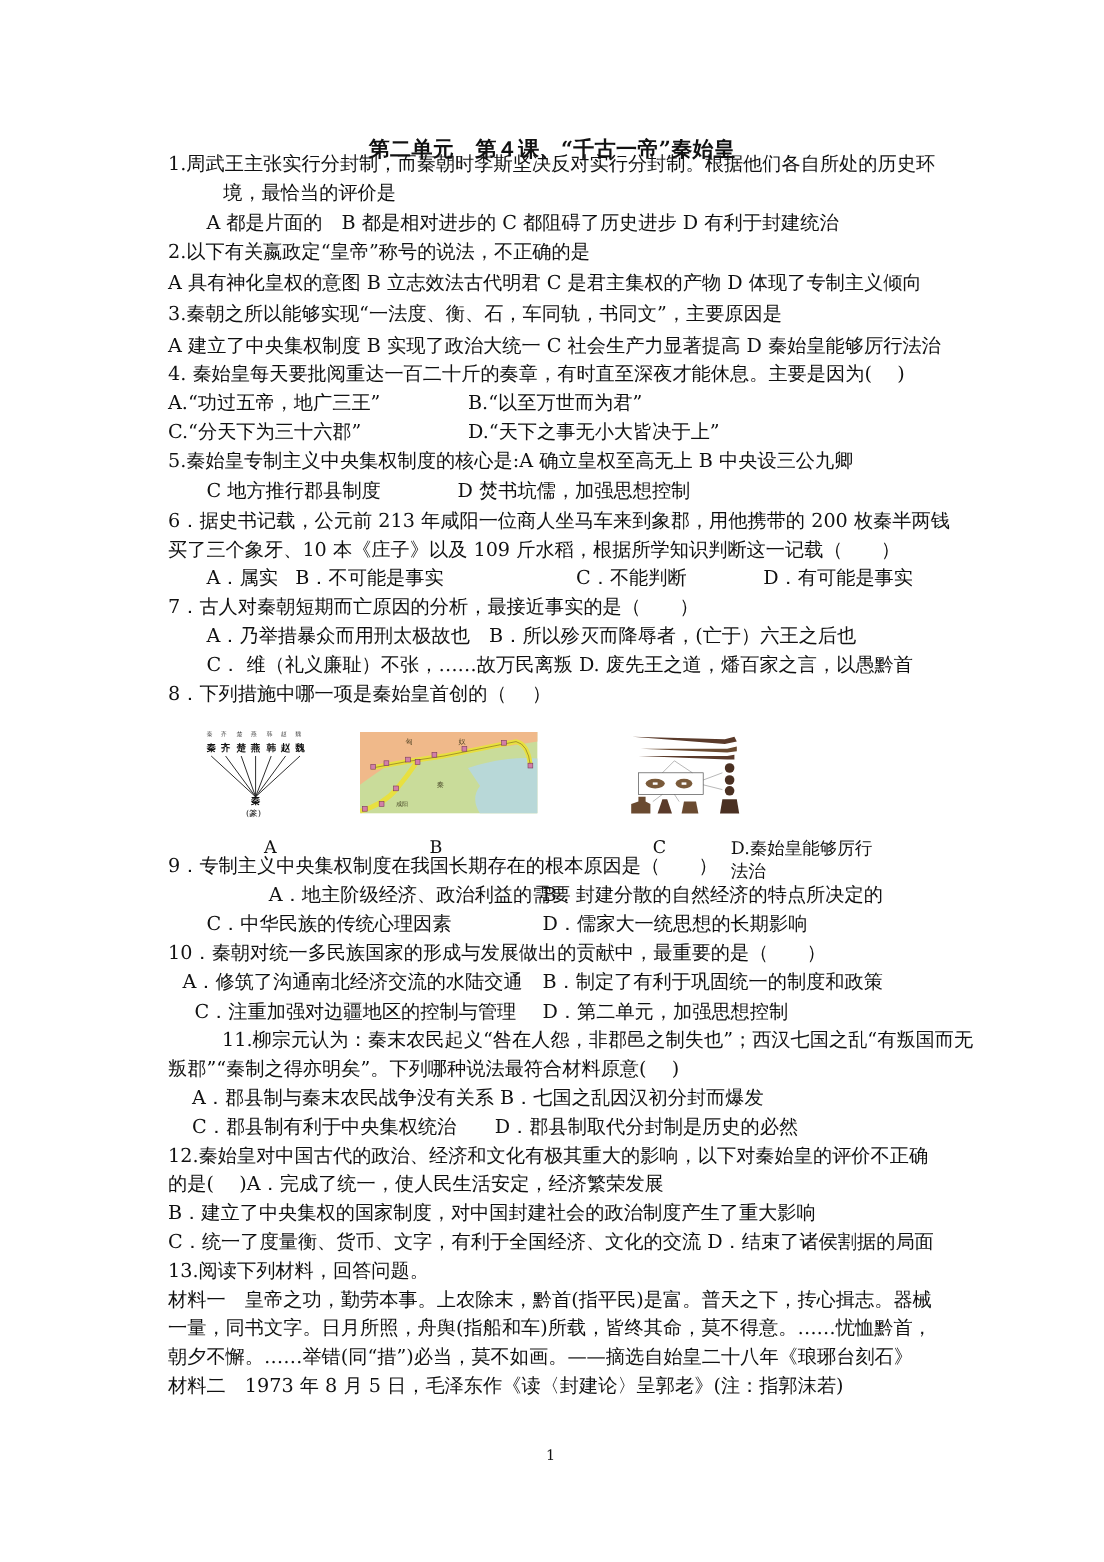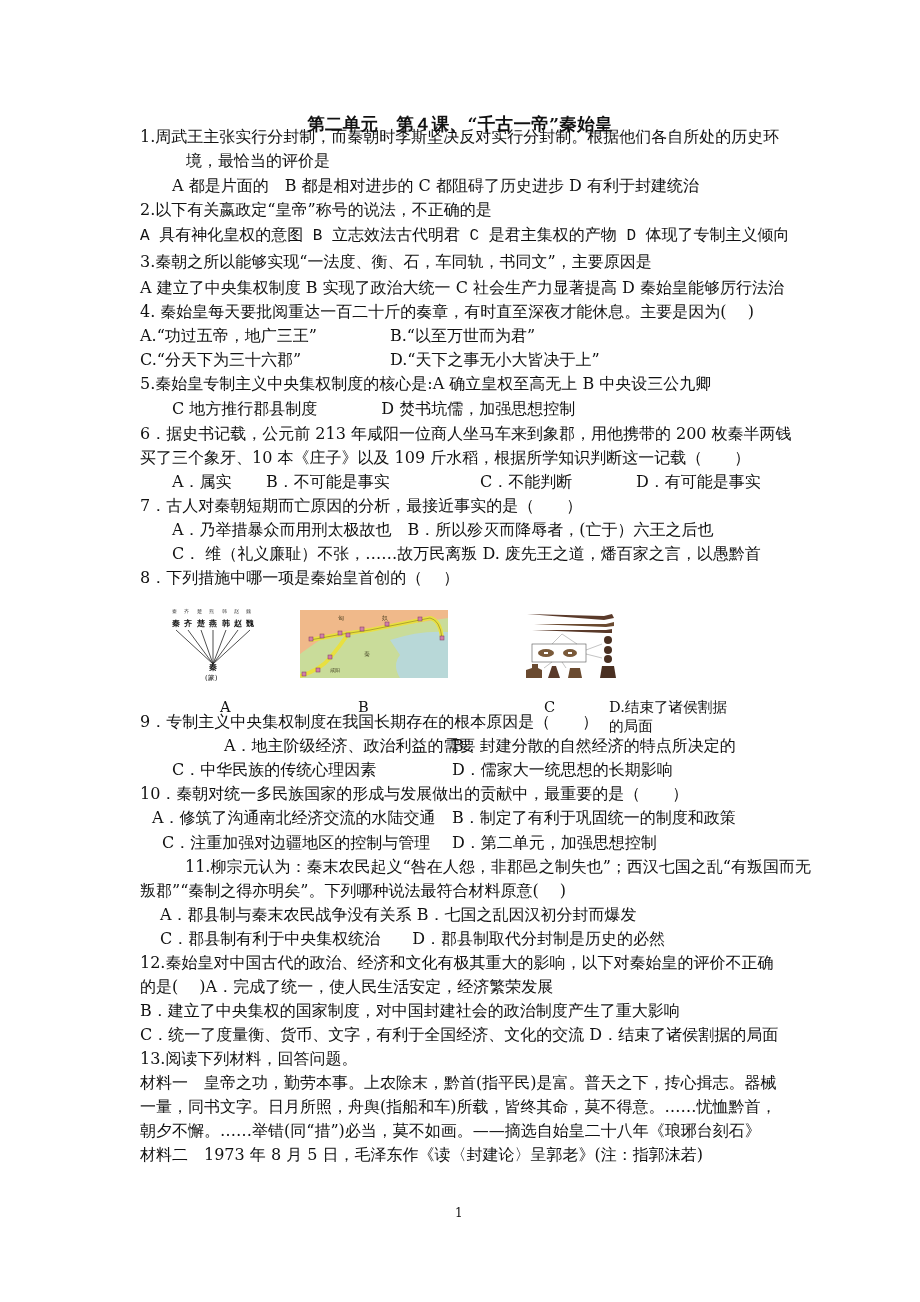--- a/index.html
+++ b/index.html
@@ -19,21 +19,21 @@
 <body>
 
 <div class="page">
   <div class="title">第二单元　第４课、“千古一帝”秦始皇</div>
 
   <div id="body-lines">
       <div class="line" style="top: 127px;">1.周武王主张实行分封制，而秦朝时李斯坚决反对实行分封制。根据他们各自所处的历史环</div>
       <div class="line" style="top: 151px; margin-left: 46px;">境，最恰当的评价是</div>
       <div class="line ind1" style="top: 176px;">A 都是片面的　B 都是相对进步的 C 都阻碍了历史进步 D 有利于封建统治</div>
       <div class="line" style="top: 200px;">2.以下有关嬴政定“皇帝”称号的说法，不正确的是</div>
-      <div class="line" style="top: 226px; font-family: Liberation Mono, monospace;">A 具有神化皇权的意图 B 立志效法古代明君 C 是君主集权的产物 D 体现了专制主义倾向</div>
+      <div class="line" style="top: 226px;">A 具有神化皇权的意图 B 立志效法古代明君 C 是君主集权的产物 D 体现了专制主义倾向</div>
       <div class="line" style="top: 252px;">3.秦朝之所以能够实现“一法度、衡、石，车同轨，书同文”，主要原因是</div>
       <div class="line" style="top: 278px;">A 建立了中央集权制度 B 实现了政治大统一 C 社会生产力显著提高 D 秦始皇能够厉行法治</div>
       <div class="line" style="top: 302px;">4. 秦始皇每天要批阅重达一百二十斤的奏章，有时直至深夜才能休息。主要是因为(　 )</div>
       <div class="line" style="top: 374px;">5.秦始皇专制主义中央集权制度的核心是:A 确立皇权至高无上 B 中央设三公九卿</div>
       <div class="line ind1" style="top: 399px;">C 地方推行郡县制度　　　　D 焚书坑儒，加强思想控制</div>
       <div class="line" style="top: 424px;">6．据史书记载，公元前 213 年咸阳一位商人坐马车来到象郡，用他携带的 200 枚秦半两钱</div>
       <div class="line" style="top: 448px;">买了三个象牙、10 本《庄子》以及 109 斤水稻，根据所学知识判断这一记载（　　）</div>
       <div class="line" style="top: 496px; text-align: right;">7．古人对秦朝短期而亡原因的分析，最接近事实的是（　　）</div>
       <div class="line ind1" style="top: 520px;">A．乃举措暴众而用刑太极故也　B．所以殄灭而降辱者，(亡于）六王之后也</div>
       <div class="line ind1" style="top: 544px;">C． 维（礼义廉耻）不张，……故万民离叛 D. 废先王之道，燔百家之言，以愚黔首</div>
@@ -59,21 +59,21 @@
       <div class="line" style="left: 390px; top: 350px;">D.“天下之事无小大皆决于上”</div>
       <div class="line" style="left: 180px; top: 736px; margin-left: 44px;">A．地主阶级经济、政治利益的需要</div>
       <div class="line" style="left: 452px; top: 736px;">B．封建分散的自然经济的特点所决定的</div>
       <div class="line" style="left: 172px; top: 760px;">C．中华民族的传统心理因素</div>
       <div class="line" style="left: 452px; top: 760px;">D．儒家大一统思想的长期影响</div>
       <div class="line" style="left: 152px; top: 808px;">A．修筑了沟通南北经济交流的水陆交通</div>
       <div class="line" style="left: 452px; top: 808px;">B．制定了有利于巩固统一的制度和政策</div>
       <div class="line" style="left: 152px; top: 833px; margin-left: 10px;">C．注重加强对边疆地区的控制与管理</div>
       <div class="line" style="left: 452px; top: 833px;">D．第二单元，加强思想控制</div>
       <div class="line" style="left: 172px; top: 472px;">A．属实</div>
-      <div class="line" style="left: 246px; top: 472px; margin-left: 20px;">B．不可能是事实</div>
+      <div class="line" style="left: 246px; top: 472px;">B．不可能是事实</div>
       <div class="line" style="left: 480px; top: 472px;">C．不能判断</div>
       <div class="line" style="left: 636px; top: 472px;">D．有可能是事实</div>
     </div>
 
   <div class="fig" style="left:168px; top:606px; width:90px; height:78px;">
     <svg width="90" height="78" viewBox="0 0 90 78">
       <g id="figA-top" font-size="5" fill="#444" font-family="DejaVu Serif, serif">
           <text x="4" y="7">秦</text>
           <text x="16" y="7">齐</text>
           <text x="29" y="7">楚</text>
@@ -157,16 +157,16 @@
       <path d="M4 70 L4 62 L10 60 L10 56 L16 56 L16 60 L20 62 L20 70 Z" fill="#6a4a30"></path>
       <path d="M26 70 L30 58 L34 58 L38 70 Z" fill="#5a3a2a"></path>
       <path d="M46 70 L48 60 L58 60 L60 70 Z" fill="#6a4a30"></path>
       <path d="M78 70 L80 58 L92 58 L94 70 Z" fill="#4a3022"></path>
     </svg>
   </div>
 
   <div class="figlabel" style="left:220px; top:698px;">A</div>
   <div class="figlabel" style="left:358px; top:698px;">B</div>
   <div class="figlabel" style="left:544px; top:698px;">C</div>
-  <div class="figlabel" style="left:609px; top:698px;">D.结束了诸侯割据的局面</div>
+  <div class="figlabel" style="left:609px; top:698px;">D.秦始皇能够厉行法治</div>
 
   <div class="pagenum">1</div>
 </div>
 
 </body></html>

